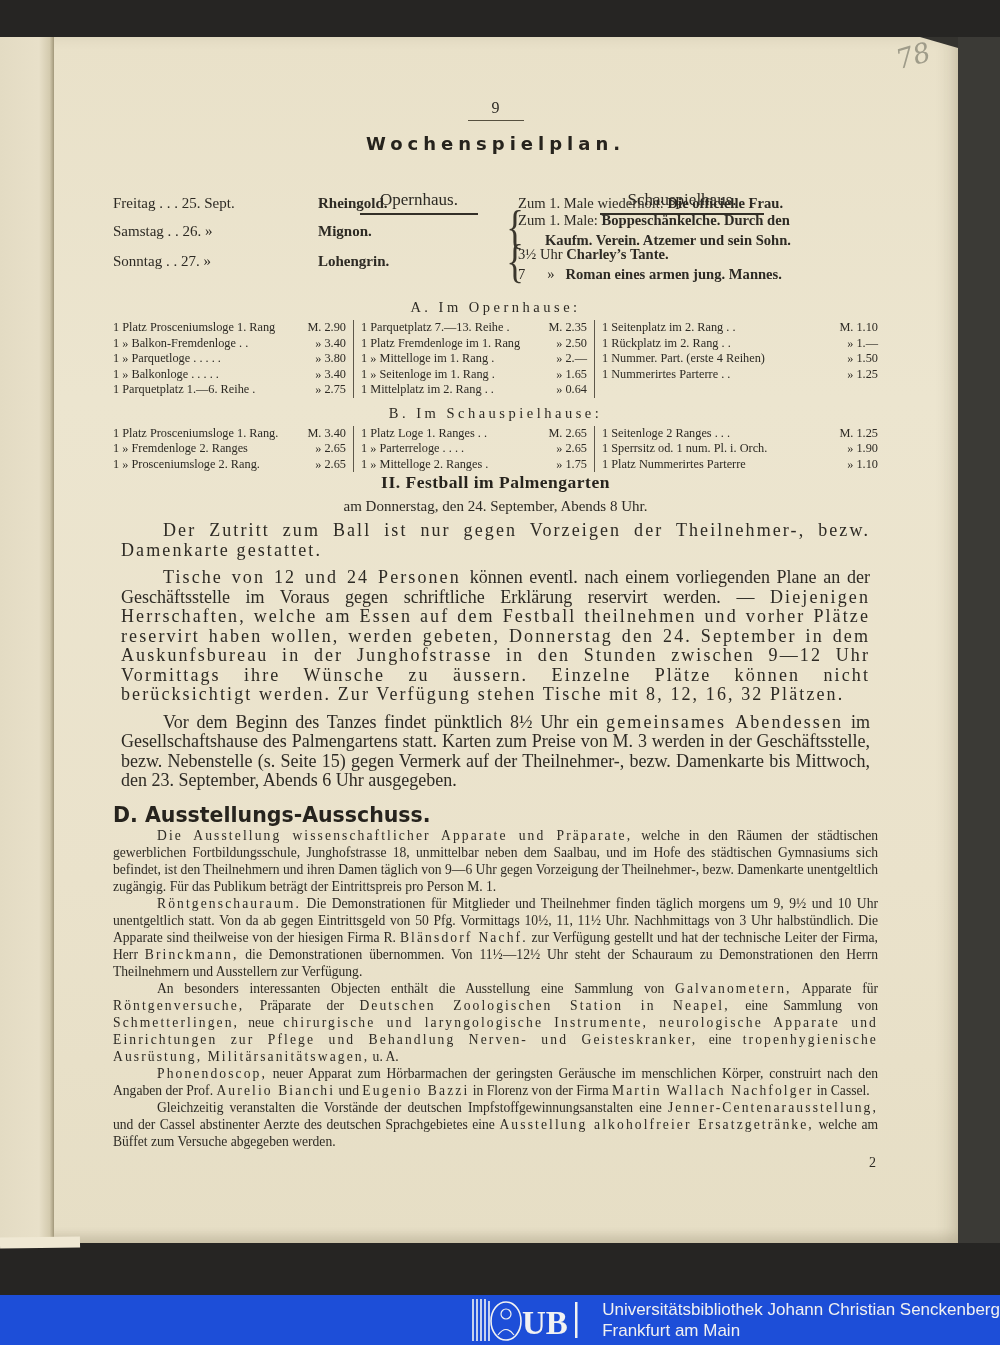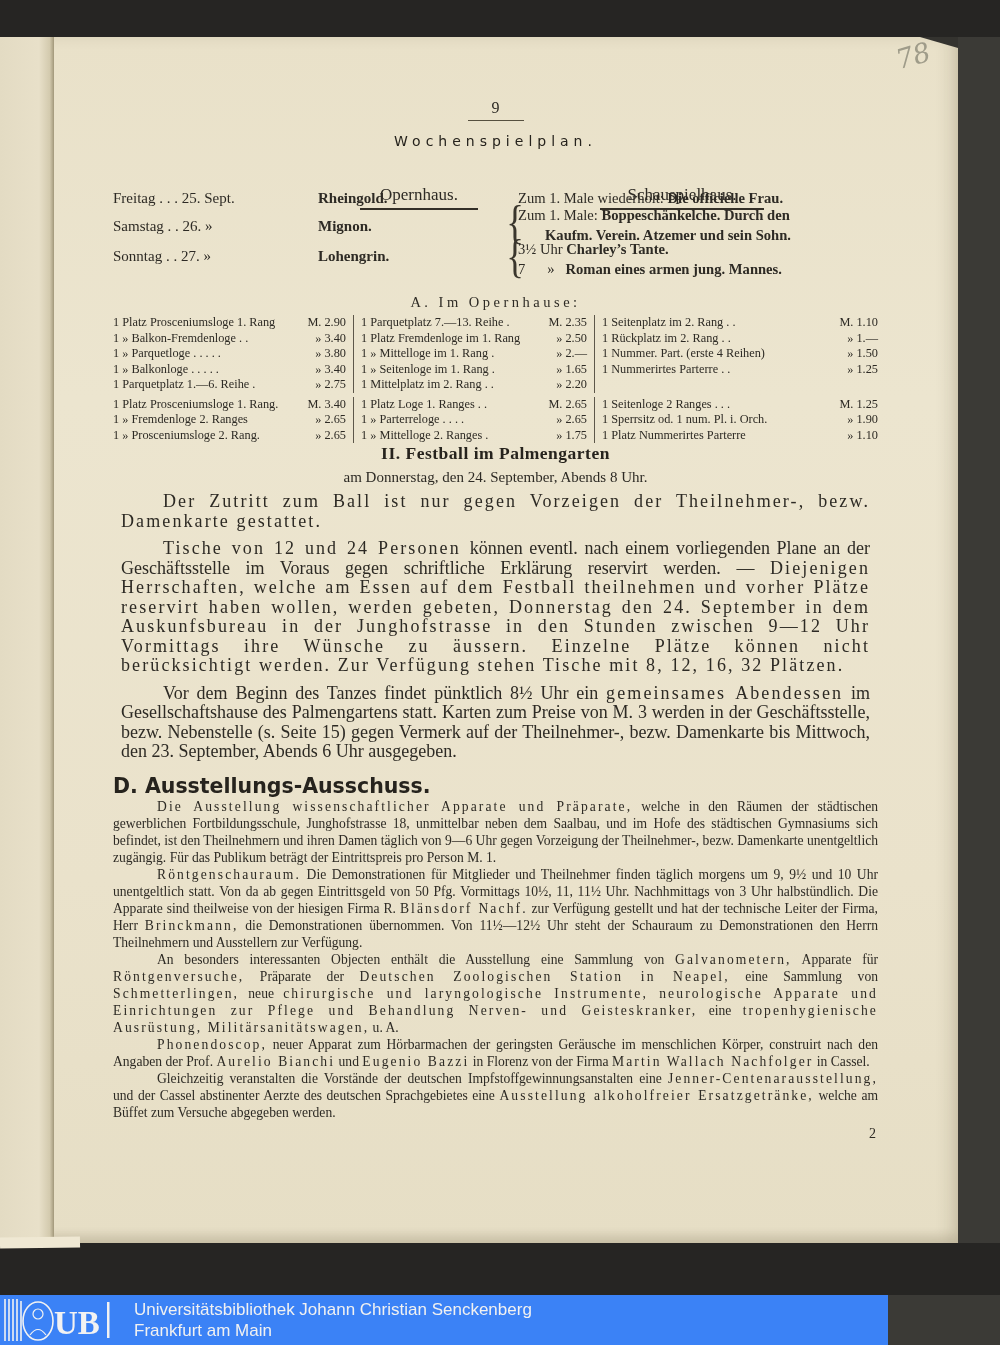--- a/index.html
+++ b/index.html
@@ -30,22 +30,22 @@
     font-size:27px;color:#93907f;transform:rotate(-16deg);opacity:.85;
   }
 
   .content{position:absolute;left:113px;top:62px;width:765px;}
 
   .pagenum-wrap{text-align:center;}
   .pagenum{display:inline-block;font-size:16px;padding:0 24px 3px;border-bottom:1px solid #56503f;}
 
   .main-title{
     text-align:center;margin-top:12px;
-    font-family:"DejaVu Sans", sans-serif;font-weight:normal;
-    font-size:14px;letter-spacing:5px;color:#26231d;
+    font-family:"DejaVu Sans", sans-serif;font-weight:bold;
+    font-size:18px;letter-spacing:5px;color:#26231d;
   }
   .heads{position:relative;height:30px;margin-top:3px;font-size:17px;}
   .head-u{position:absolute;text-align:center;border-bottom:2px solid #332f27;padding-bottom:3px;margin-top:33px;}
   .head-opern{left:247px;width:118px;}
   .head-schau{left:487px;width:164px;}
 
   .schedule{position:relative;height:94px;margin-top:8px;font-size:15px;}
   .sch-day{position:absolute;left:0;white-space:nowrap;}
   .sch-opera{position:absolute;left:205px;font-weight:bold;white-space:nowrap;}
   .sch-line{position:absolute;left:405px;width:362px;white-space:nowrap;font-size:14.6px;}
@@ -78,23 +78,24 @@
   p.body-a{margin:0;text-align:justify;text-indent:44px;font-size:13.6px;line-height:17px;}
   .sp{letter-spacing:2.1px;}
 
   .aus-head{
     text-align:left;margin:12px 0 0;
     font-family:"DejaVu Sans", sans-serif;font-weight:bold;font-size:20.5px;color:#26231d;
   }
   .sig{ text-align:right;font-size:14px;margin-top:5px;padding-right:2px;}
 
   .footer{
-    position:absolute;left:0;top:1295px;width:888px;height:50px;
-    background:#3b82f6;display:flex;align-items:center;z-index:3;
+    position:absolute;left:0;top:1295px;width:1000px;height:50px;
+    background:#1d4ed8;display:flex;align-items:center;z-index:3;
     font-family:"Liberation Sans", sans-serif;
+    justify-content:flex-end;
   }
   .logo{margin-left:2px;flex:0 0 auto;display:block;}
   .footer-text{margin-left:20px;color:#f1f1f1;font-size:17px;line-height:21px;}
 </style>
 </head>
 <body>
 
 <div class="band top"></div>
 <div class="band bottom"></div>
 <div class="sliver"></div>
@@ -170,21 +171,21 @@
         <div class="pl">
             <span class="lab">1 » Mittelloge im 1. Rang .</span>
             <span class="pr">» 2.—</span>
           </div>
         <div class="pl">
             <span class="lab">1 » Seitenloge im 1. Rang .</span>
             <span class="pr">» 1.65</span>
           </div>
         <div class="pl">
             <span class="lab">1 Mittelplatz im 2. Rang  .  .</span>
-            <span class="pr">» 2.20</span>
+            <span class="pr">» 0.64</span>
           </div>
       </div>
       <div class="pcol c3">
         <div class="pl">
             <span class="lab">1 Seitenplatz im 2. Rang  .  .</span>
             <span class="pr">M. 1.10</span>
           </div>
         <div class="pl">
             <span class="lab">1 Rückplatz im 2. Rang  .  .</span>
             <span class="pr">» 1.—</span>
@@ -193,20 +194,21 @@
             <span class="lab">1 Nummer. Part. (erste 4 Reihen)</span>
             <span class="pr">» 1.50</span>
           </div>
         <div class="pl">
             <span class="lab">1 Nummerirtes Parterre  .  .</span>
             <span class="pr">» 1.25</span>
           </div>
       </div>
     </div>
 
+    <div class="tbl-head" style="margin-top:7px">B. Im Schauspielhause:</div>
     <div class="ptable">
       <div class="pcol c1">
         <div class="pl">
             <span class="lab">1 Platz Prosceniumsloge 1. Rang.</span>
             <span class="pr">M. 3.40</span>
           </div>
         <div class="pl">
             <span class="lab">1 » Fremdenloge 2. Ranges</span>
             <span class="pr">» 2.65</span>
           </div>

